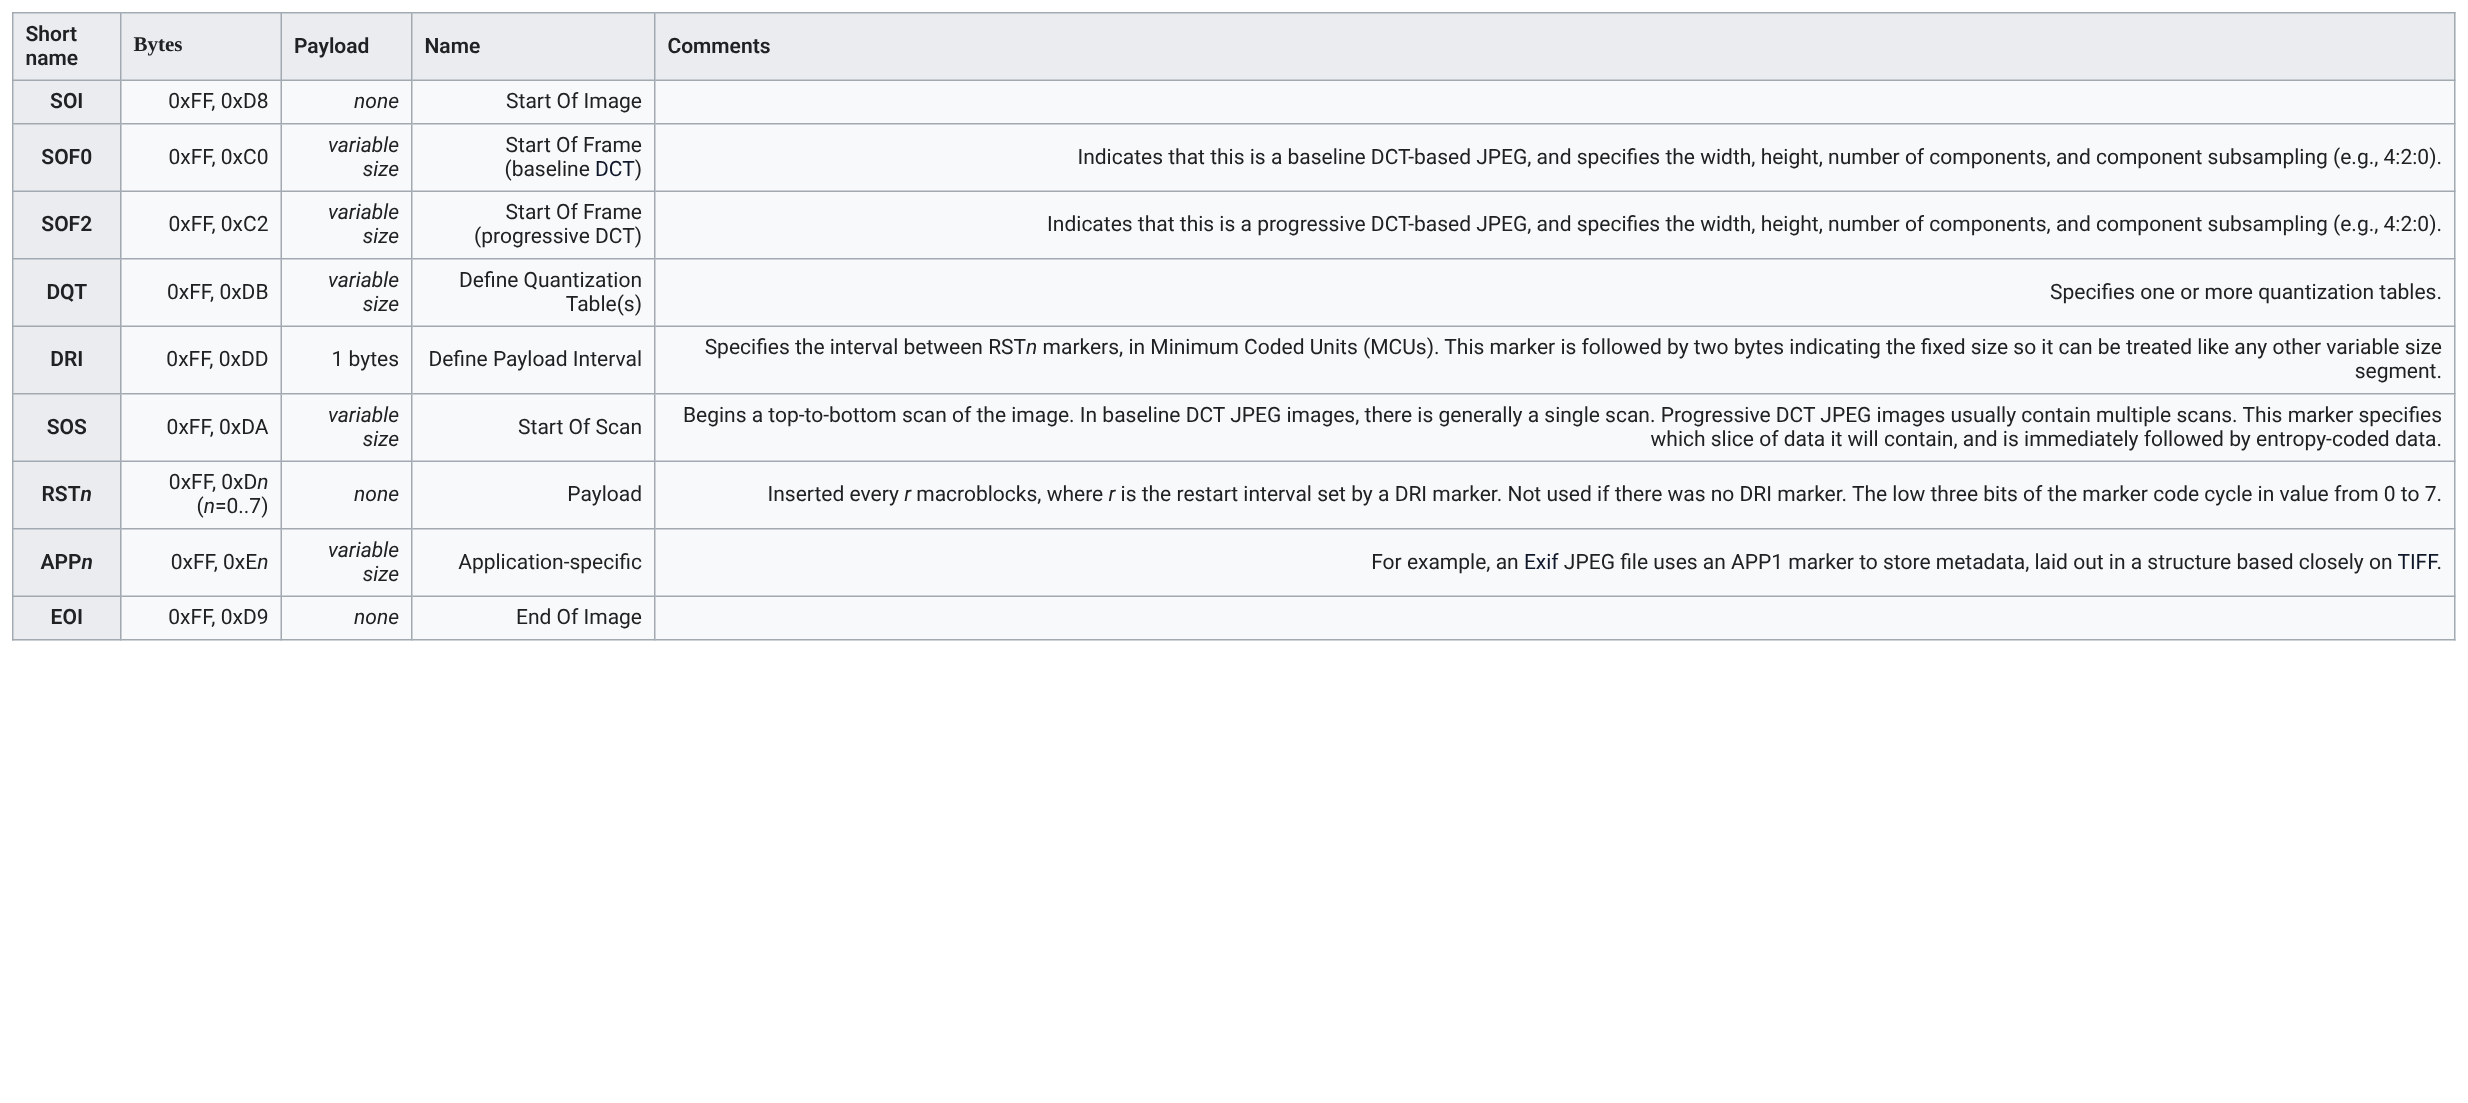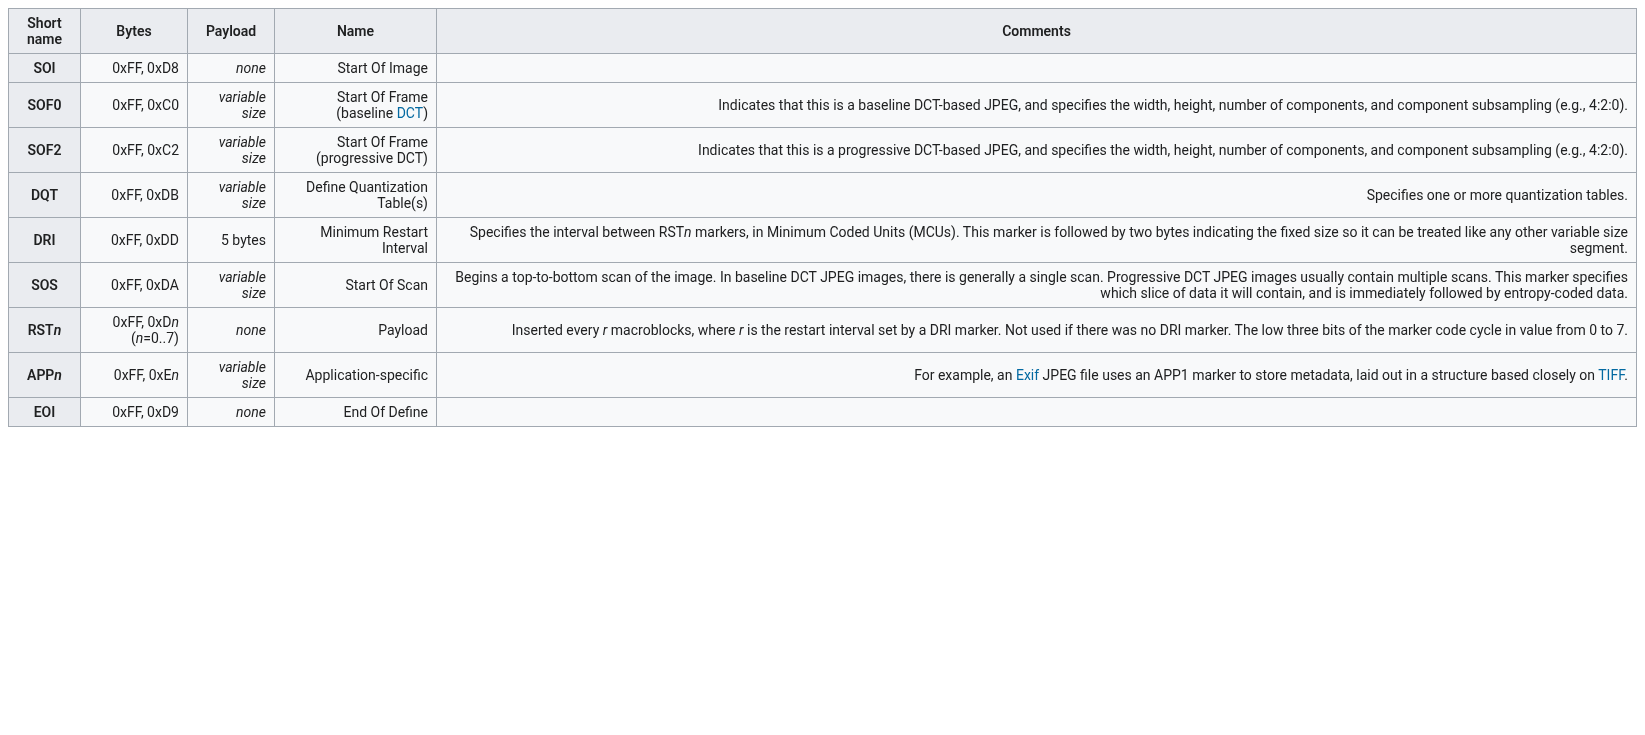--- a/index.html
+++ b/index.html
@@ -16,32 +16,32 @@
     background: #f8f9fa;
   }
   th, td {
     border: 1px solid #a2a9b1;
     padding: 6px 8px;
     text-align: right;
     vertical-align: middle;
   }
   th {
     background: #eaecf0;
-    text-align: center;
+    text-align: left;
     font-weight: 600;
   }
   td.rowhead {
     background: #eaecf0;
     text-align: center;
     font-weight: 600;
   }
   .italic { font-style: italic; }
-  a { color: #0369a1; text-decoration: none; }
+  a { color: #0f172a; text-decoration: none; }
   .col-short { width: 55px; }
-  .col-bytes { width: 90px; }
+  .col-bytes { width: 90px; font-family: Liberation Serif, serif; }
   .col-payload { width: 70px; }
   .col-name { width: 145px; }
 </style>
 </head>
 <body>
 
 <table>
   <thead>
     <tr>
       <th class="col-short">Short name</th>
@@ -76,22 +76,22 @@
       <tr>
         <td class="rowhead">DQT</td>
         <td>0xFF, 0xDB</td>
         <td><span class="italic">variable size</span></td>
         <td>Define Quantization Table(s)</td>
         <td>Specifies one or more quantization tables.</td>
       </tr>
       <tr>
         <td class="rowhead">DRI</td>
         <td>0xFF, 0xDD</td>
-        <td>5 bytes</td>
-        <td>Minimum Restart Interval</td>
+        <td>1 bytes</td>
+        <td>Define Payload Interval</td>
         <td>Specifies the interval between RST<span class="italic">n</span> markers, in Minimum Coded Units (MCUs). This marker is followed by two bytes indicating the fixed size so it can be treated like any other variable size segment.</td>
       </tr>
       <tr>
         <td class="rowhead">SOS</td>
         <td>0xFF, 0xDA</td>
         <td><span class="italic">variable size</span></td>
         <td>Start Of Scan</td>
         <td>Begins a top-to-bottom scan of the image. In baseline DCT JPEG images, there is generally a single scan. Progressive DCT JPEG images usually contain multiple scans. This marker specifies which slice of data it will contain, and is immediately followed by entropy-coded data.</td>
       </tr>
       <tr>
@@ -105,17 +105,17 @@
         <td class="rowhead">APP<span class="italic">n</span></td>
         <td>0xFF, 0xE<span class="italic">n</span></td>
         <td><span class="italic">variable size</span></td>
         <td>Application-specific</td>
         <td>For example, an <a href="#">Exif</a> JPEG file uses an APP1 marker to store metadata, laid out in a structure based closely on <a href="#">TIFF</a>.</td>
       </tr>
       <tr>
         <td class="rowhead">EOI</td>
         <td>0xFF, 0xD9</td>
         <td><span class="italic">none</span></td>
-        <td>End Of Define</td>
+        <td>End Of Image</td>
         <td></td>
       </tr>
     </tbody>
 </table>
 
 </body></html>

